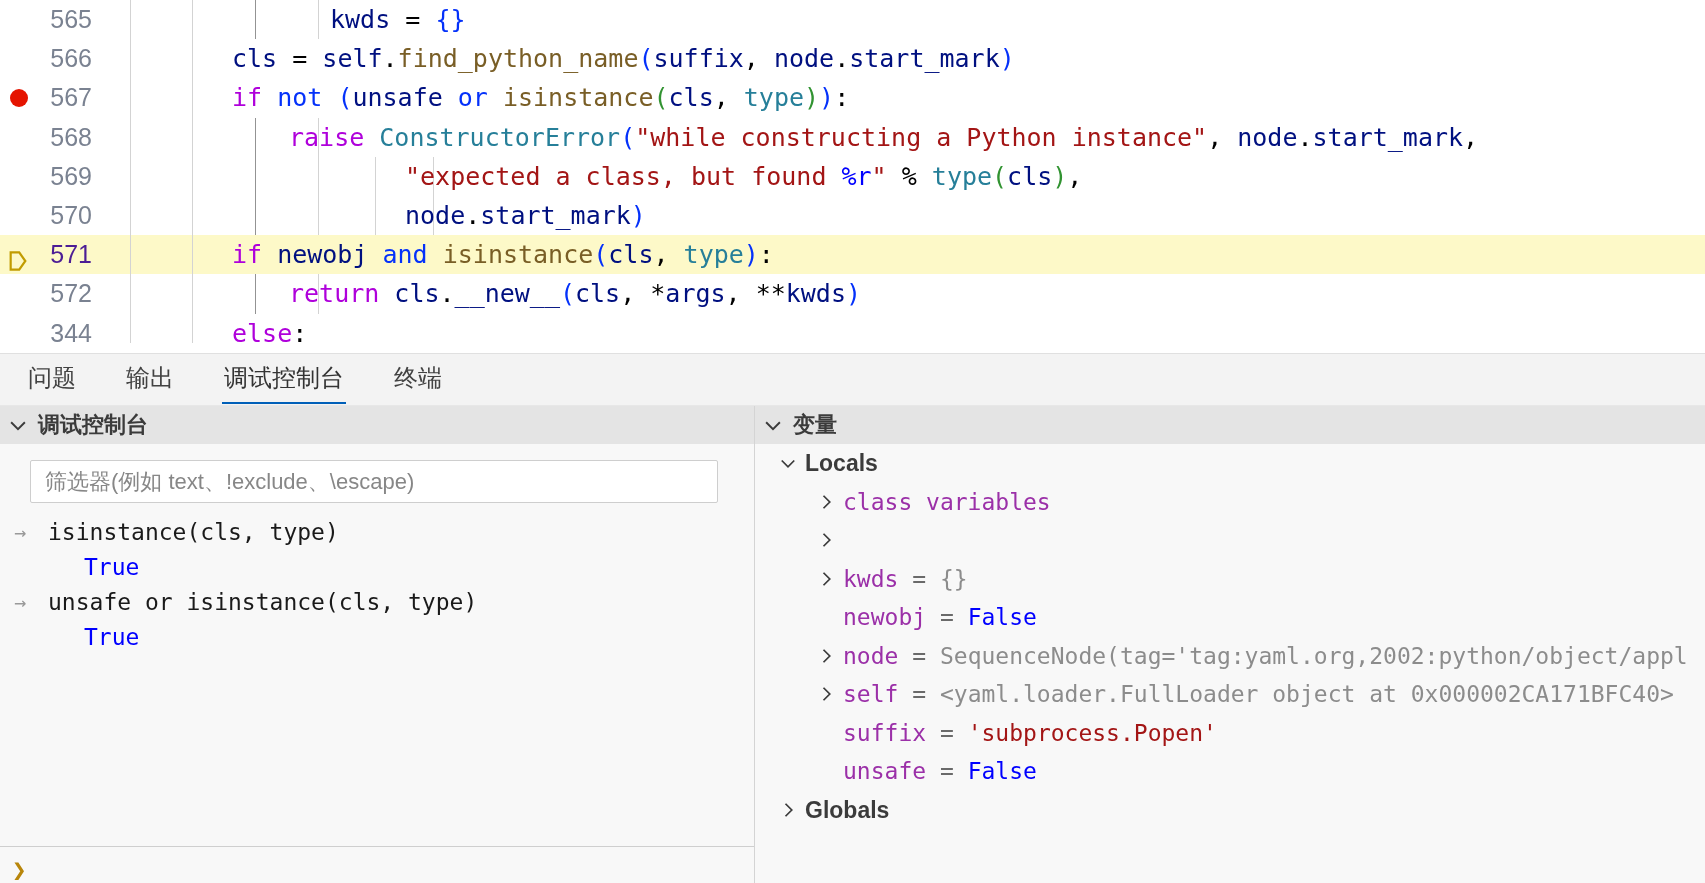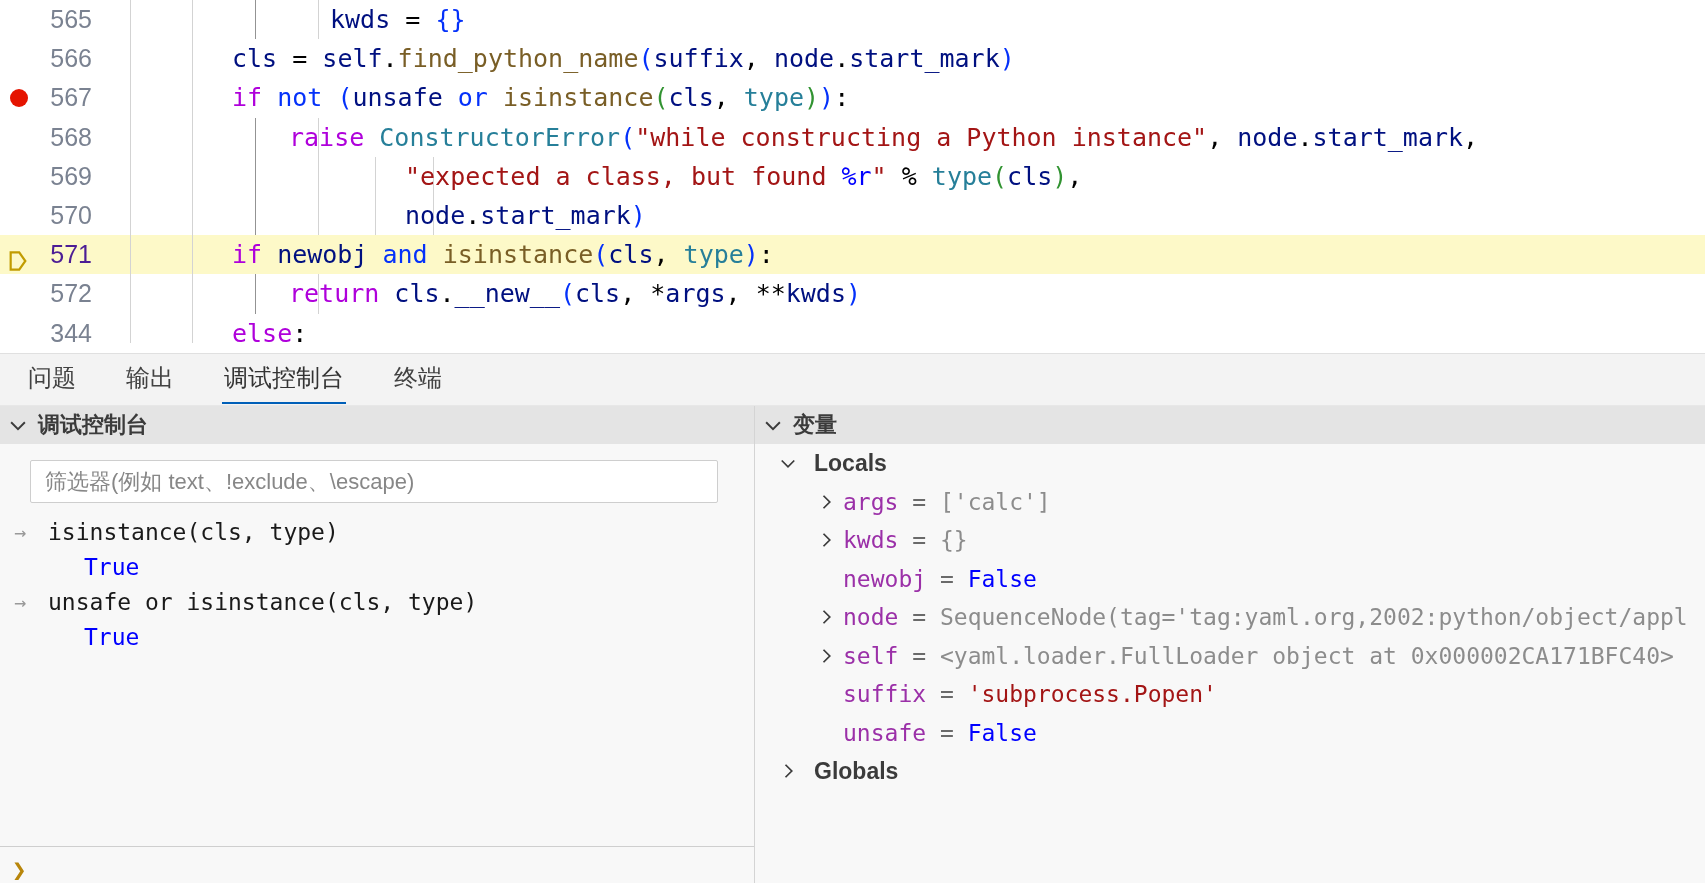--- a/index.html
+++ b/index.html
@@ -181,21 +181,21 @@
     font-family: "DejaVu Sans Mono", monospace;
     font-size: 23px;
   }
   .var-row .tw {
     position: absolute; top: 0;
     width: 22px; height: 38.5px;
     display: flex; align-items: center; justify-content: center;
     color: #3b3b3b;
   }
   .var-row .txt { position: absolute; top: 0; white-space: pre; }
-  .scope-label { font-family: "Liberation Sans", sans-serif; font-weight: bold; color: #3b3b3b; font-size: 23px; margin-left: 9px; }
+  .scope-label { font-family: "Liberation Sans", sans-serif; font-weight: bold; color: #3b3b3b; font-size: 23px; }
   .vname { color: #9b30a8; }
   .veq   { color: #6a6a6a; }
   .vbool { color: #0000ff; }
   .vstr  { color: #a31515; }
   .vobj  { color: #8c8c8c; }
   .vdim  { color: #8c8c8c; }
 </style>
 </head>
 <body>
 
@@ -264,21 +264,24 @@
               </svg>
           </span>
           <span>变量</span>
         </div>
         <div class="var-tree" id="var-tree">
             <div class="var-row"><span class="tw" style="left: 22px;"><svg width="20" height="20" viewBox="0 0 16 16">
                   <path d="M3 6 L8 11 L13 6" fill="none" stroke="#3b3b3b" stroke-width="1.4"></path>
                 </svg></span><span class="txt" style="left: 50px;"><span class="scope-label">Locals</span></span></div>
             <div class="var-row"><span class="tw" style="left: 60px;"><svg width="20" height="20" viewBox="0 0 16 16">
                   <path d="M6 3 L11 8 L6 13" fill="none" stroke="#3b3b3b" stroke-width="1.4"></path>
-                </svg></span><span class="txt" style="left: 88px;"><span class="vname">args</span><span class="veq"> = </span><span class="vdim">['calc']</span></span></div>
+                </svg></span><span class="txt" style="left: 88px;"><span class="vname">class variables</span></span></div>
+            <div class="var-row"><span class="tw" style="left: 60px;"><svg width="20" height="20" viewBox="0 0 16 16">
+                  <path d="M6 3 L11 8 L6 13" fill="none" stroke="#3b3b3b" stroke-width="1.4"></path>
+                </svg></span></div>
             <div class="var-row"><span class="tw" style="left: 60px;"><svg width="20" height="20" viewBox="0 0 16 16">
                   <path d="M6 3 L11 8 L6 13" fill="none" stroke="#3b3b3b" stroke-width="1.4"></path>
                 </svg></span><span class="txt" style="left: 88px;"><span class="vname">kwds</span><span class="veq"> = </span><span class="vdim">{}</span></span></div>
             <div class="var-row"><span class="txt" style="left: 88px;"><span class="vname">newobj</span><span class="veq"> = </span><span class="vbool">False</span></span></div>
             <div class="var-row"><span class="tw" style="left: 60px;"><svg width="20" height="20" viewBox="0 0 16 16">
                   <path d="M6 3 L11 8 L6 13" fill="none" stroke="#3b3b3b" stroke-width="1.4"></path>
                 </svg></span><span class="txt" style="left: 88px;"><span class="vname">node</span><span class="veq"> = </span><span class="vobj">SequenceNode(tag='tag:yaml.org,2002:python/object/appl</span></span></div>
             <div class="var-row"><span class="tw" style="left: 60px;"><svg width="20" height="20" viewBox="0 0 16 16">
                   <path d="M6 3 L11 8 L6 13" fill="none" stroke="#3b3b3b" stroke-width="1.4"></path>
                 </svg></span><span class="txt" style="left: 88px;"><span class="vname">self</span><span class="veq"> = </span><span class="vobj">&lt;yaml.loader.FullLoader object at 0x000002CA171BFC40&gt;</span></span></div>

